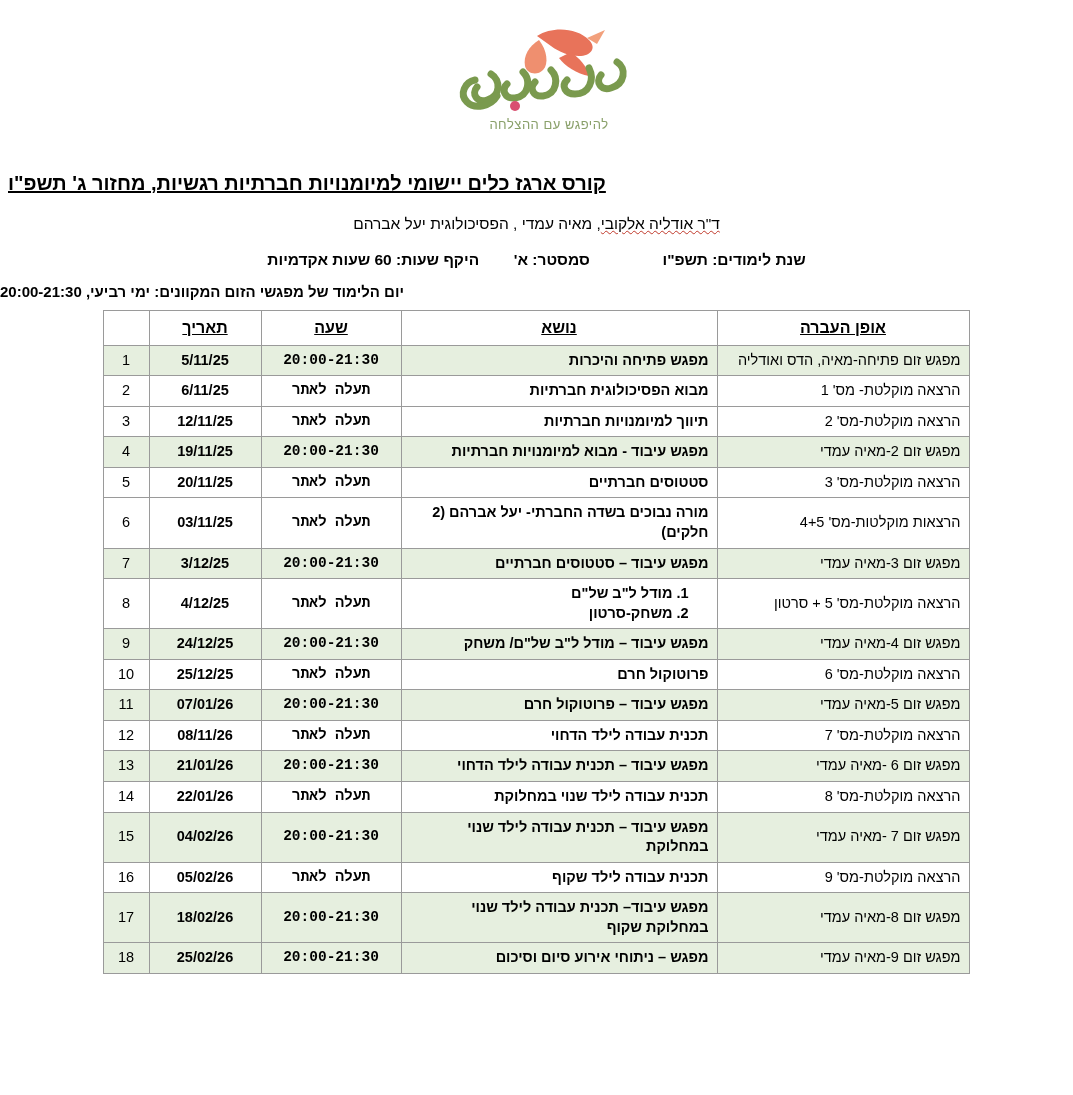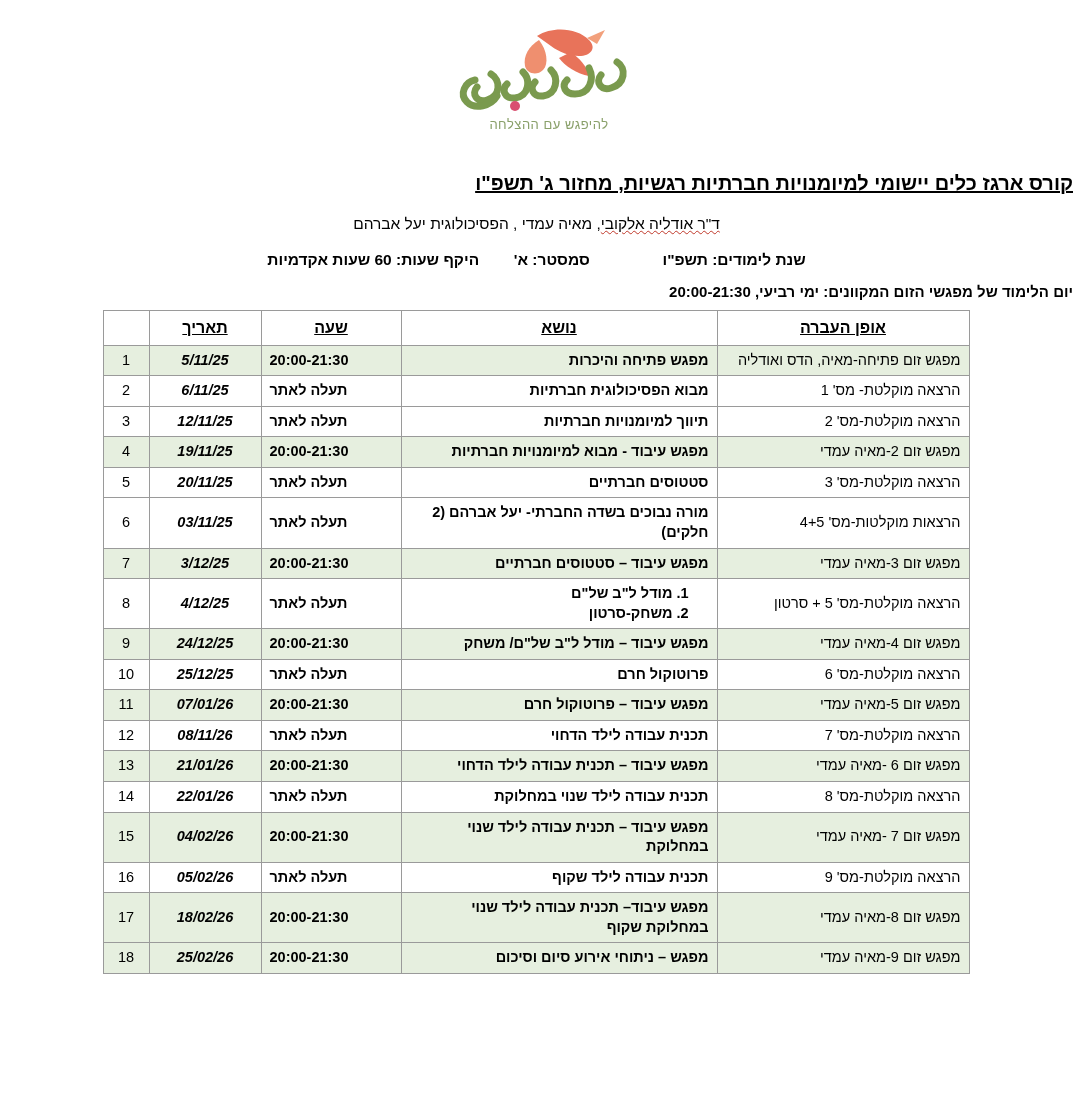--- a/index.html
+++ b/index.html
@@ -39,21 +39,21 @@
     font-size: 13px;
     color: #8aa06a;
     letter-spacing: 0.5px;
     margin-top: -10px;
     text-align: center;
     direction: rtl;
   }
 
   
   .doc-title {
-    text-align: right;
+    text-align: left;
     font-size: 20px;
     font-weight: bold;
     text-decoration: underline;
     margin: 26px 0 0 8px;
     direction: rtl;
   }
   .doc-subtitle {
     text-align: center;
     font-size: 15.5px;
     margin: 20px 0 0 0;
@@ -68,21 +68,21 @@
   .info-line {
     text-align: center;
     font-size: 15.5px;
     font-weight: bold;
     margin: 18px 0 0 0;
     direction: rtl;
   }
   .info-line .gap-sm { display: inline-block; width: 26px; }
   .info-line .gap-lg { display: inline-block; width: 64px; }
   .meet-line {
-    text-align: right;
+    text-align: left;
     font-size: 15px;
     font-weight: bold;
     margin: 14px 0 10px 0;
     direction: rtl;
   }
 
   
   .table-wrap {
     width: 866px;
     margin: 0 auto;
@@ -121,26 +121,26 @@
   td.num {
     text-align: center;
     font-size: 15px;
     font-weight: normal;
   }
   td.date {
     text-align: center;
     font-weight: bold;
     font-size: 15.5px;
     direction: ltr;
-    font-style: italic;
   }
   td.time {
-    text-align: left;
+    text-align: center;
     font-weight: bold;
     font-size: 15px;
+    font-family: Liberation Mono, monospace;
   }
   td.topic {
     text-align: right;
     font-weight: bold;
   }
   td.topic.list {
     text-align: right;
     padding-right: 26px;
   }
   td.mode {

